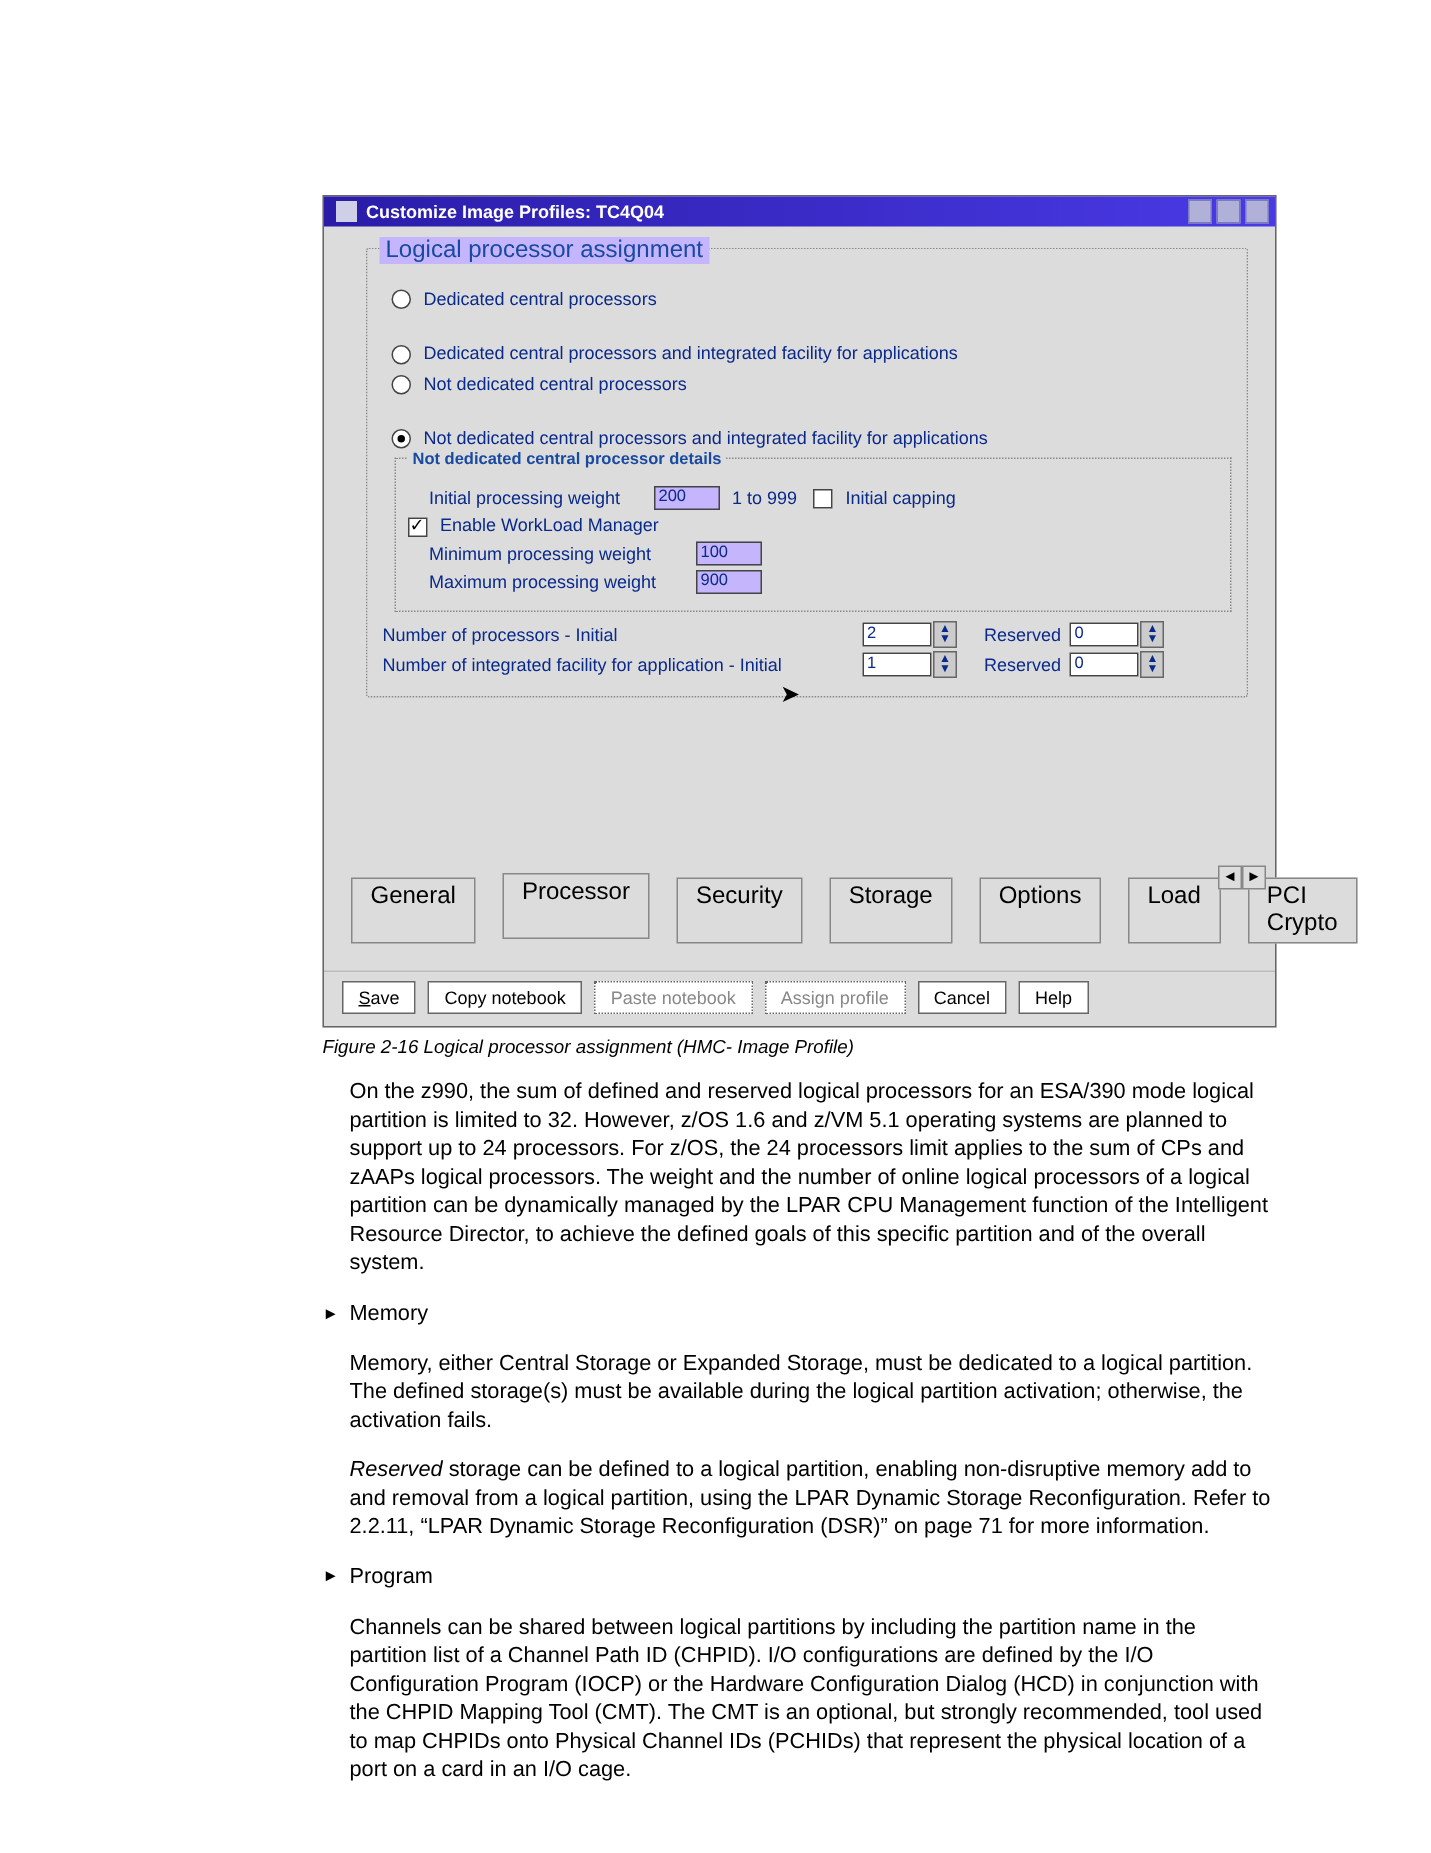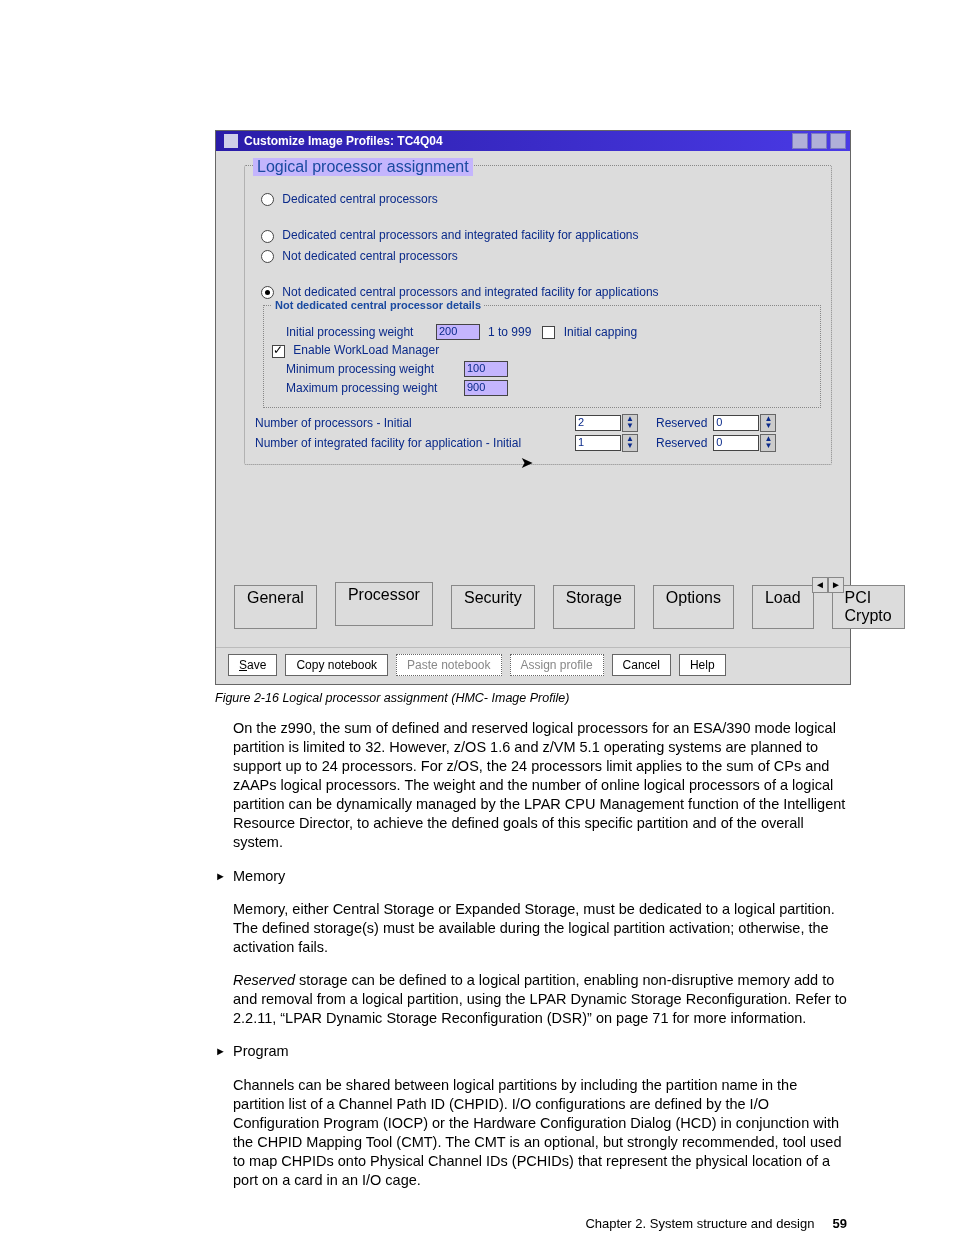--- a/index.html
+++ b/index.html
@@ -321,18 +321,13 @@
       <em>Reserved</em><span> storage can be defined to a logical partition, enabling non-disruptive memory add to and removal from a logical partition, using the LPAR Dynamic Storage Reconfiguration. Refer to 2.2.11, “LPAR Dynamic Storage Reconfiguration (DSR)” on page 71 for more information.</span>
     </p>
 
     <div class="bullet-row">
       <span class="bullet-mark">►</span>
       <p class="bullet-head">Program</p>
     </div>
     <p class="indent">Channels can be shared between logical partitions by including the partition name in the partition list of a Channel Path ID (CHPID). I/O configurations are defined by the I/O Configuration Program (IOCP) or the Hardware Configuration Dialog (HCD) in conjunction with the CHPID Mapping Tool (CMT). The CMT is an optional, but strongly recommended, tool used to map CHPIDs onto Physical Channel IDs (PCHIDs) that represent the physical location of a port on a card in an I/O cage.</p>
   </div>
 
-  <div class="footer">
-    <span>Chapter 2. System structure and design</span>
-    &nbsp;&nbsp;&nbsp;
-    <b>59</b>
-  </div>
 </div>
 
 </body></html>

